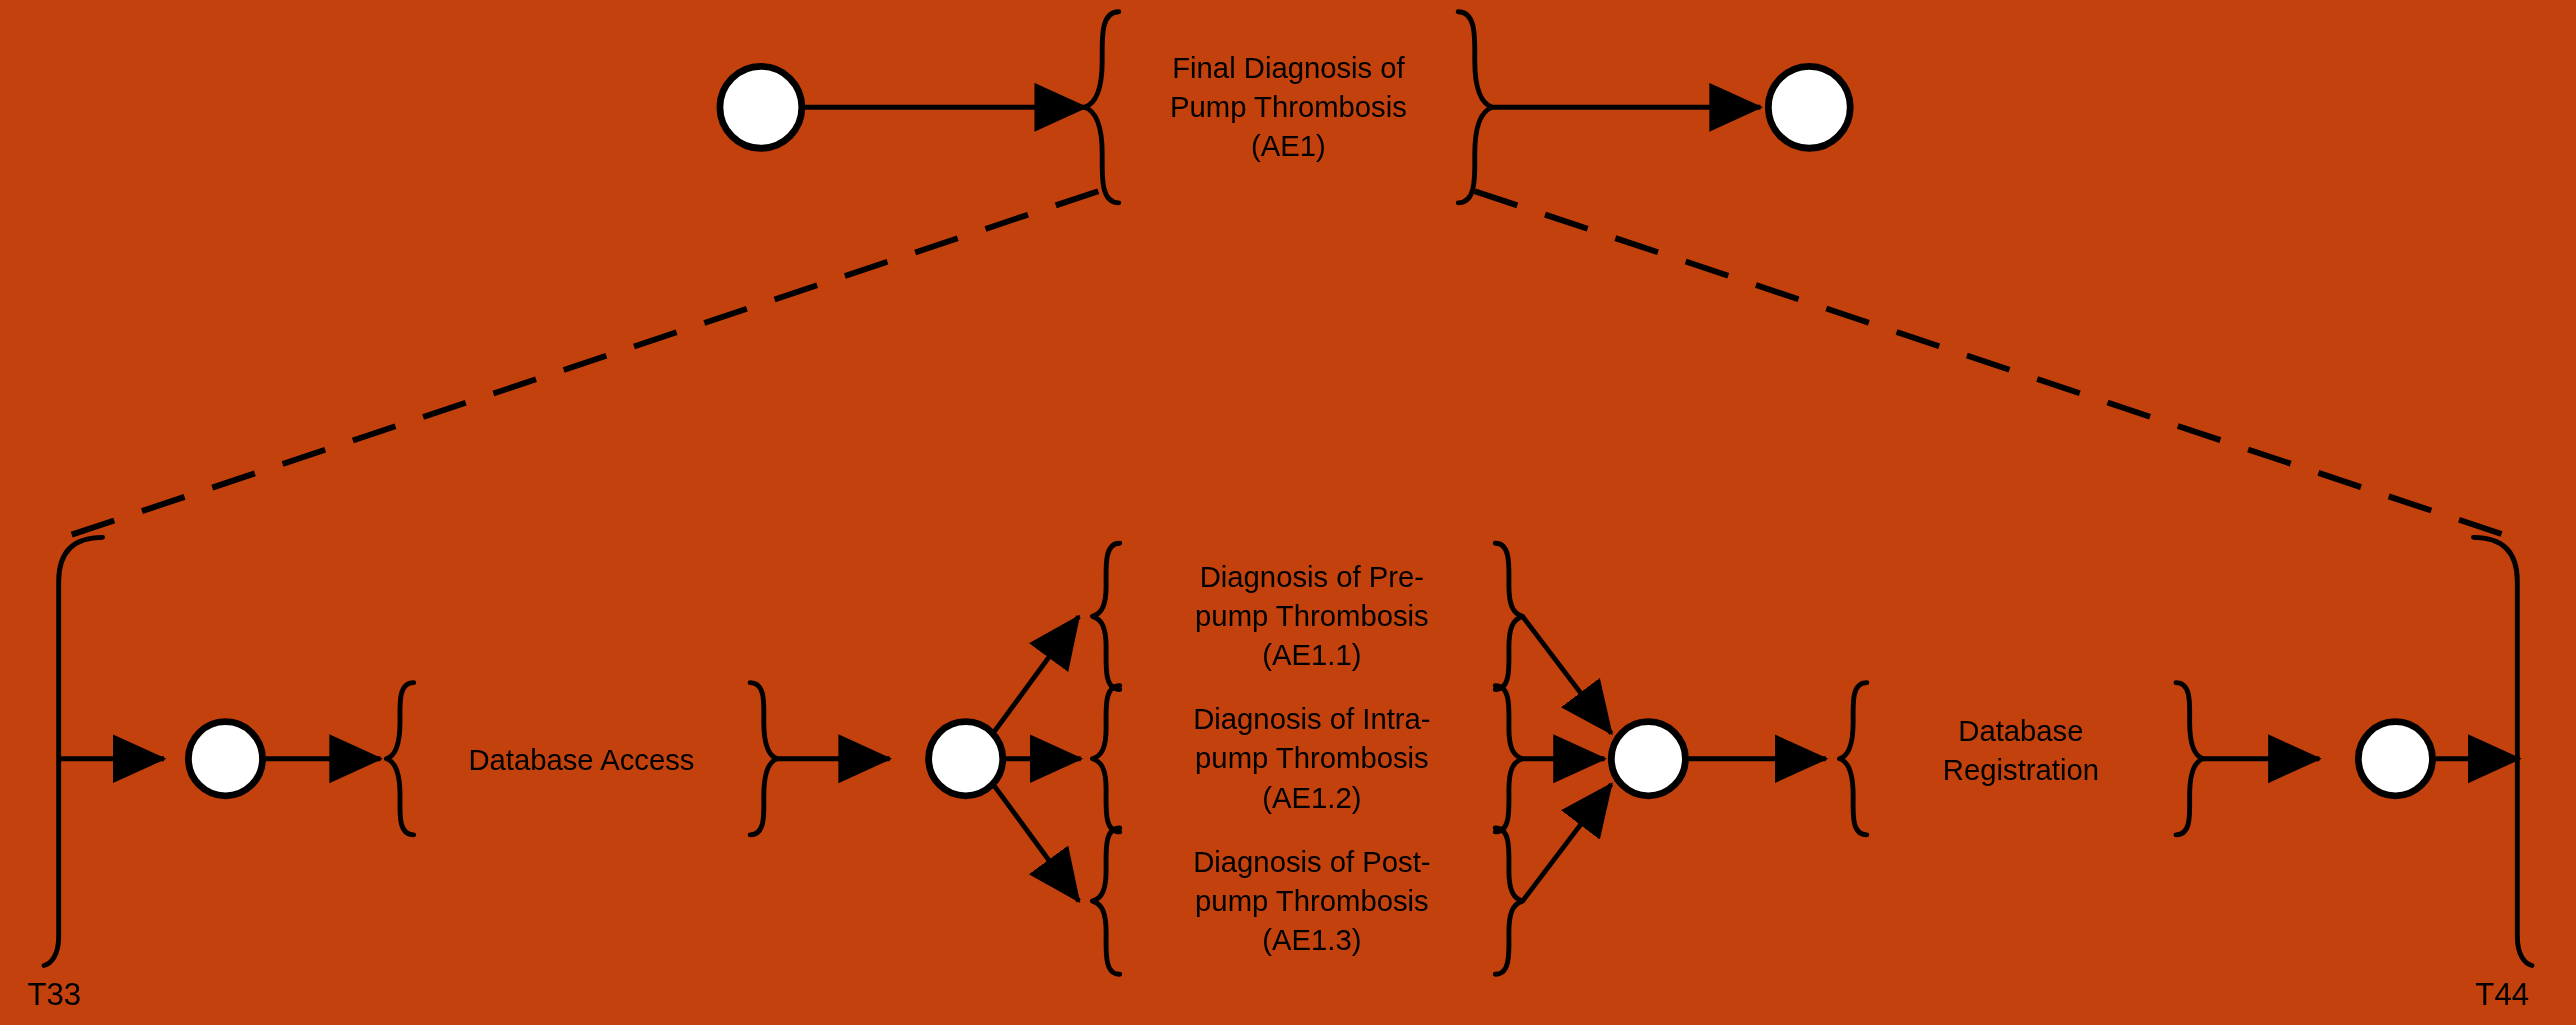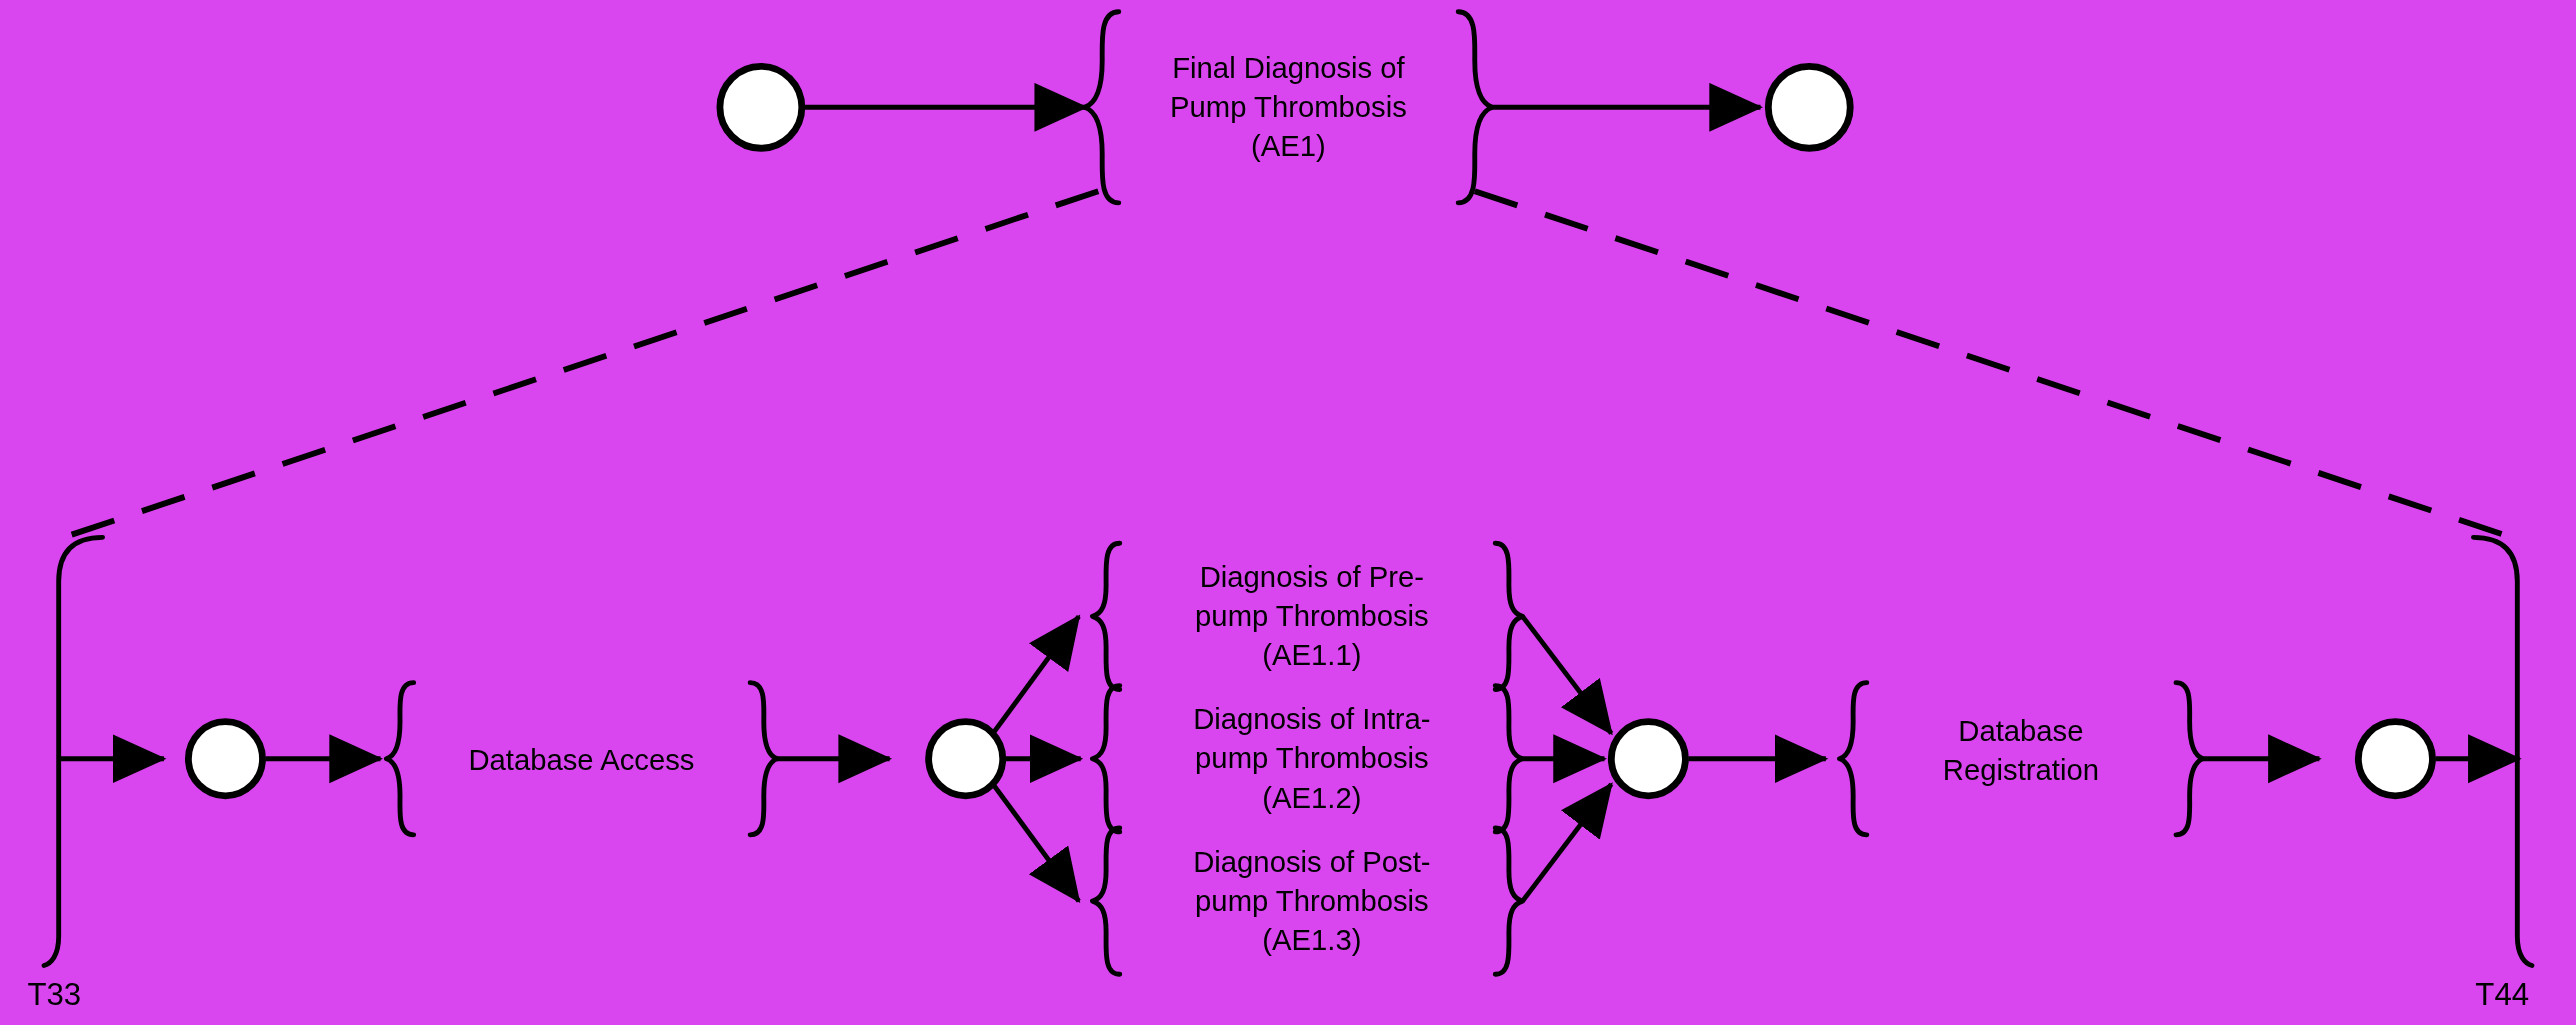--- a/index.html
+++ b/index.html
@@ -8,21 +8,21 @@
     background: #ffffff;
   }
   body {
     font-family: "Liberation Sans", sans-serif;
     color: #000000;
   }
   #stage {
     position: relative;
     width: 2576px;
     height: 1025px;
-    background: #d946ef;
+    background: #c2410c;
     overflow: hidden;
   }
   #diagram-svg {
     position: absolute;
     left: 0;
     top: 0;
     width: 2576px;
     height: 1025px;
   }
   .node-label {

